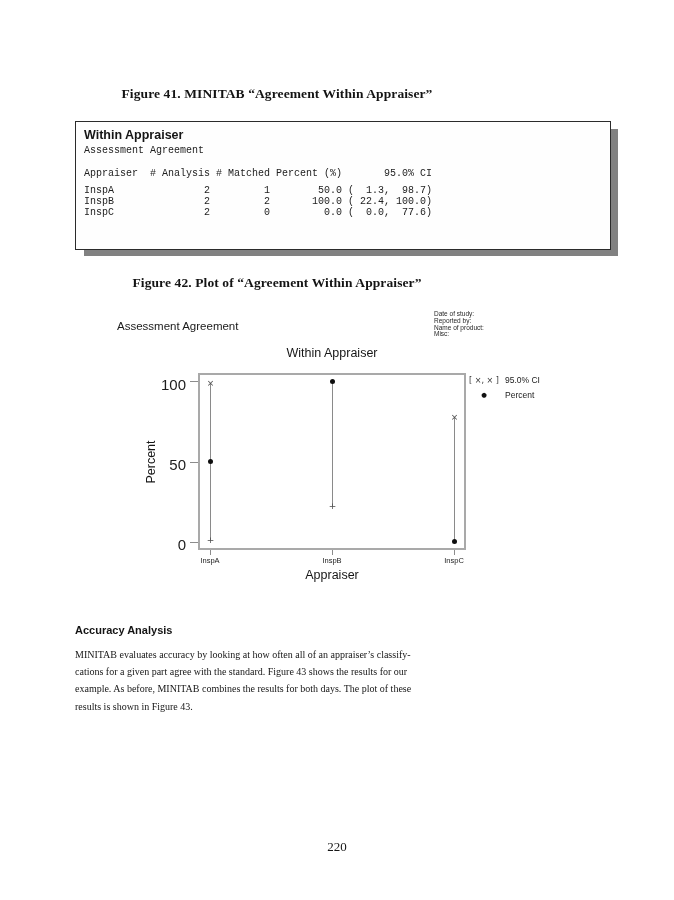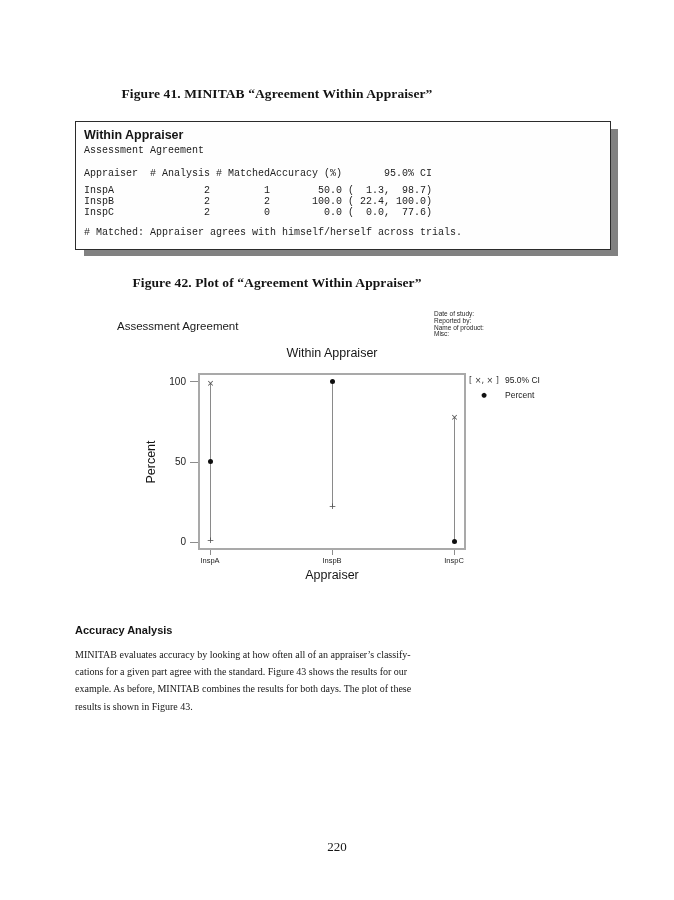--- a/index.html
+++ b/index.html
@@ -58,21 +58,21 @@
     left:198px;top:46px;width:268px;text-align:center;
     font-family:"Liberation Sans",sans-serif;font-size:12.5px;color:#161616;
   }
   .plot-frame{
     left:198px;top:73px;width:268px;height:177px;box-sizing:border-box;
     border:2px solid #a9a9a9;background:transparent;
   }
   .ytick{width:8px;height:1px;background:#8c8c8c;}
   .yticklabel{
     width:38px;text-align:right;font-family:"Liberation Sans",sans-serif;
-    font-size:10px;color:#1d1d1d;
+    font-size:15px;color:#1d1d1d;
   }
   .xtick{width:1px;height:5px;background:#8c8c8c;}
   .xticklabel{
     width:50px;text-align:center;font-family:"Liberation Sans",sans-serif;
     font-size:7.5px;color:#1d1d1d;
   }
   .ylabel{
     left:91px;top:155px;width:120px;text-align:center;
     font-family:"Liberation Sans",sans-serif;font-size:12.5px;color:#161616;
     transform:rotate(-90deg);
@@ -121,21 +121,21 @@
 
 <div class="abs output-box">
   <div class="output-title">Within Appraiser</div>
   <div class="mono output-subtitle">Assessment Agreement</div>
   <table class="mt">
     <thead>
       <tr>
         <th class="c1">Appraiser</th>
         <th class="c2"># Analysis</th>
         <th class="c3"># Matched</th>
-        <th class="c4">Accuracy (%)</th>
+        <th class="c4">Percent (%)</th>
         <th class="c5">95.0% CI</th>
       </tr>
     </thead>
     <tbody>
       <tr>
         <td class="c1">InspA</td>
         <td class="c2">2</td>
         <td class="c3">1</td>
         <td class="c4">50.0</td>
         <td class="c5">(  1.3,  98.7)</td>
@@ -149,21 +149,20 @@
       </tr>
       <tr>
         <td class="c1">InspC</td>
         <td class="c2">2</td>
         <td class="c3">0</td>
         <td class="c4">0.0</td>
         <td class="c5">(  0.0,  77.6)</td>
       </tr>
     </tbody>
   </table>
-  <div class="mono output-footnote"># Matched: Appraiser agrees with himself/herself across trials.</div>
 </div>
 
 <div id="caption42" class="abs fig-caption">Figure 42. Plot of “Agreement Within Appraiser”</div>
 
 <div id="chart-canvas" class="abs">
   <div class="abs chart-window-title">Assessment Agreement</div>
   <div class="abs chart-annotations">
     <div>Date of study:</div>
     <div>Reported by:</div>
     <div>Name of product:</div>

